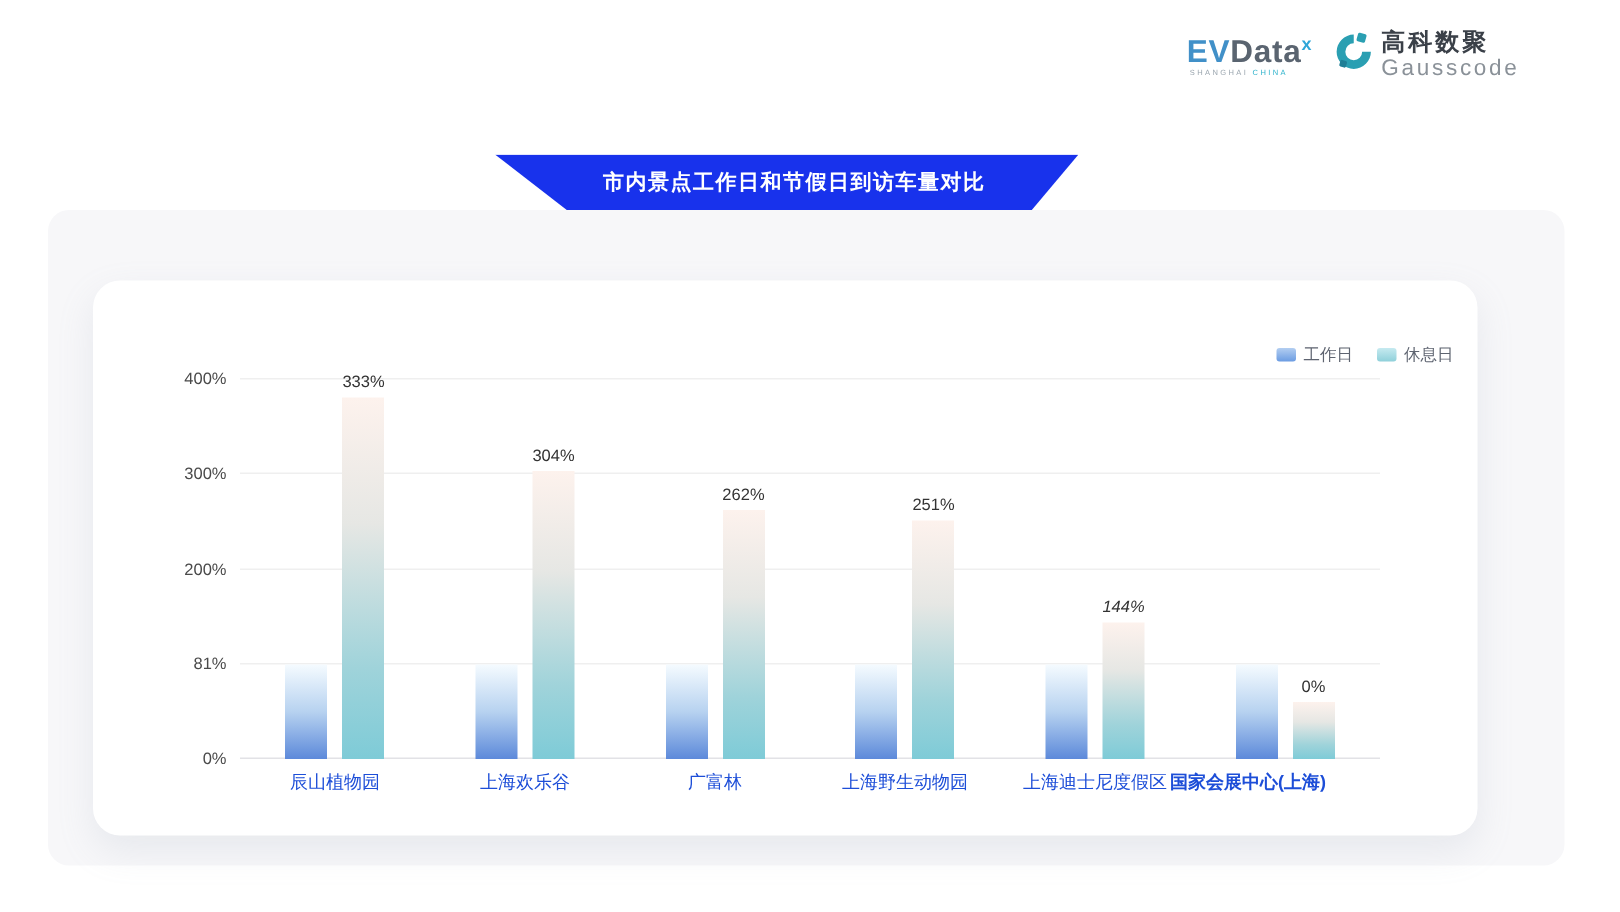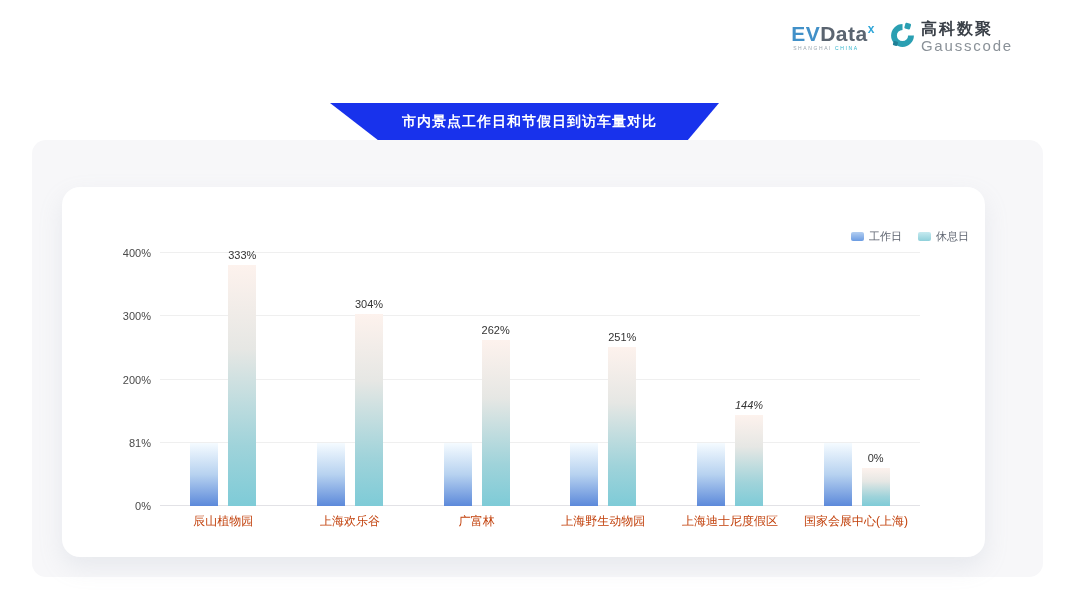--- a/index.html
+++ b/index.html
@@ -47,21 +47,21 @@
   .plot { position:absolute; left:98px; top:66px; width:760px; height:253px; }
   .gridline { position:absolute; left:0; width:100%; height:1px; background:#efefef; }
   .gridline.zero { background:#e2e2e6; }
   .ytick { position:absolute; right:100%; margin-right:9px; width:42px; text-align:right;
            font-size:11px; color:#4a4a4a; }
   .bar { position:absolute; bottom:0; width:28px; }
   .bar-workday { background:linear-gradient(180deg,#f5fbff 0%,#b7d2f0 50%,#5c89da 100%); }
   .bar-restday { background:linear-gradient(180deg,#fdf2ed 0%,#e6e7e4 35%,#9fd3da 75%,#7ecbd7 100%); }
   .bar-value { position:absolute; width:60px; text-align:center; font-size:11px; color:#333333; }
   .cat-label { position:absolute; top:calc(100% + 7px); width:150px; text-align:center;
-               font-size:12px; color:#c2410c; }
+               font-size:12px; color:#1d4ed8; }
 </style>
 </head>
 <body>
 
 <div class="stage">
 
   <div class="logos">
     <div class="evdata">
       <div class="evdata-main"><span class="ev">EV</span><span class="data">Data</span><span class="sup">x</span></div>
       <div class="evdata-sub"><span>SHANGHAI </span><span class="cn-part">CHINA</span></div>
@@ -126,19 +126,19 @@
           <div class="bar bar-restday" style="left: 448.333px; height: 158.757px;"></div>
           <div class="bar-value" style="left: 432.333px; bottom: 162.757px;">251%</div>
           <div class="cat-label" style="left: 368.333px;">上海野生动物园</div>
           <div class="bar bar-workday" style="left: 537px; height: 63.25px;"></div>
           <div class="bar bar-restday" style="left: 575px; height: 91.08px;"></div>
           <div class="bar-value" style="left: 559px; bottom: 95.08px; font-style: italic;">144%</div>
           <div class="cat-label" style="left: 495px;">上海迪士尼度假区</div>
           <div class="bar bar-workday" style="left: 663.667px; height: 63.25px;"></div>
           <div class="bar bar-restday" style="left: 701.667px; height: 37.95px;"></div>
           <div class="bar-value" style="left: 685.667px; bottom: 41.95px;">0%</div>
-          <div class="cat-label" style="left: 621px;">国家会展中心(上海)</div>
+          <div class="cat-label" style="left: 597px; font-weight: bold;">国家会展中心(上海)</div>
         </div>
 
     </div>
   </div>
 
 </div>
 
 </body></html>

